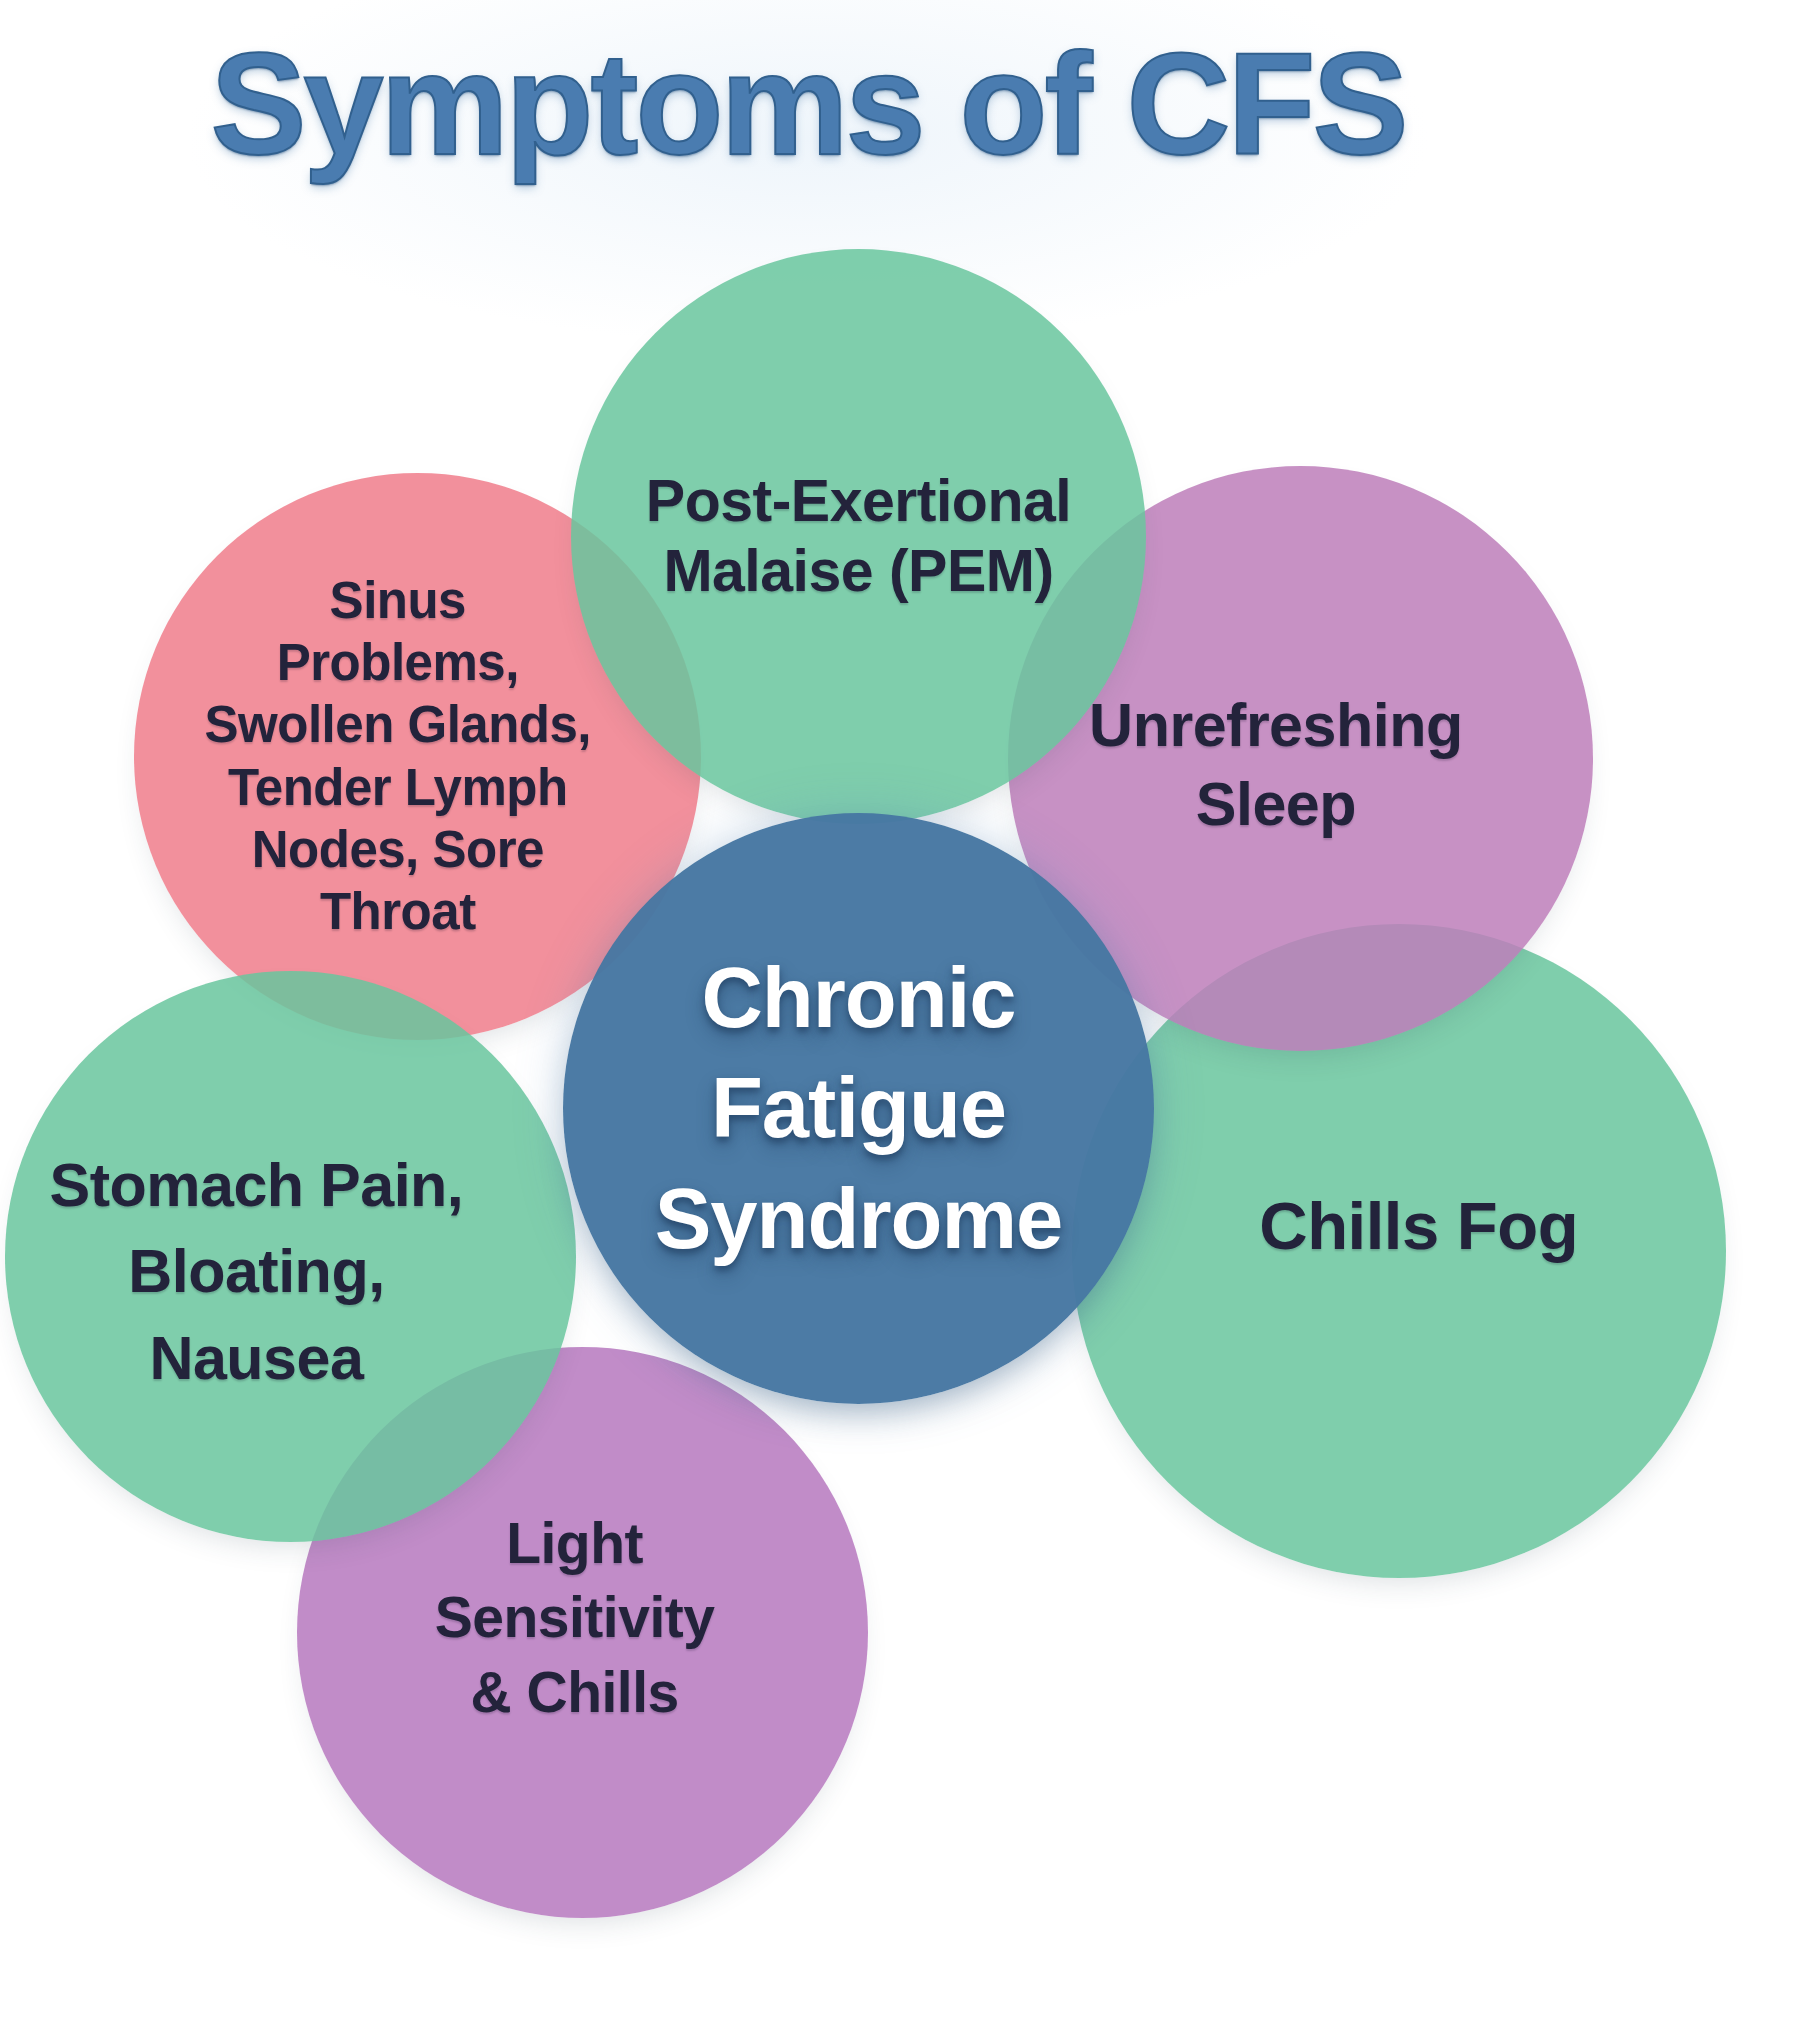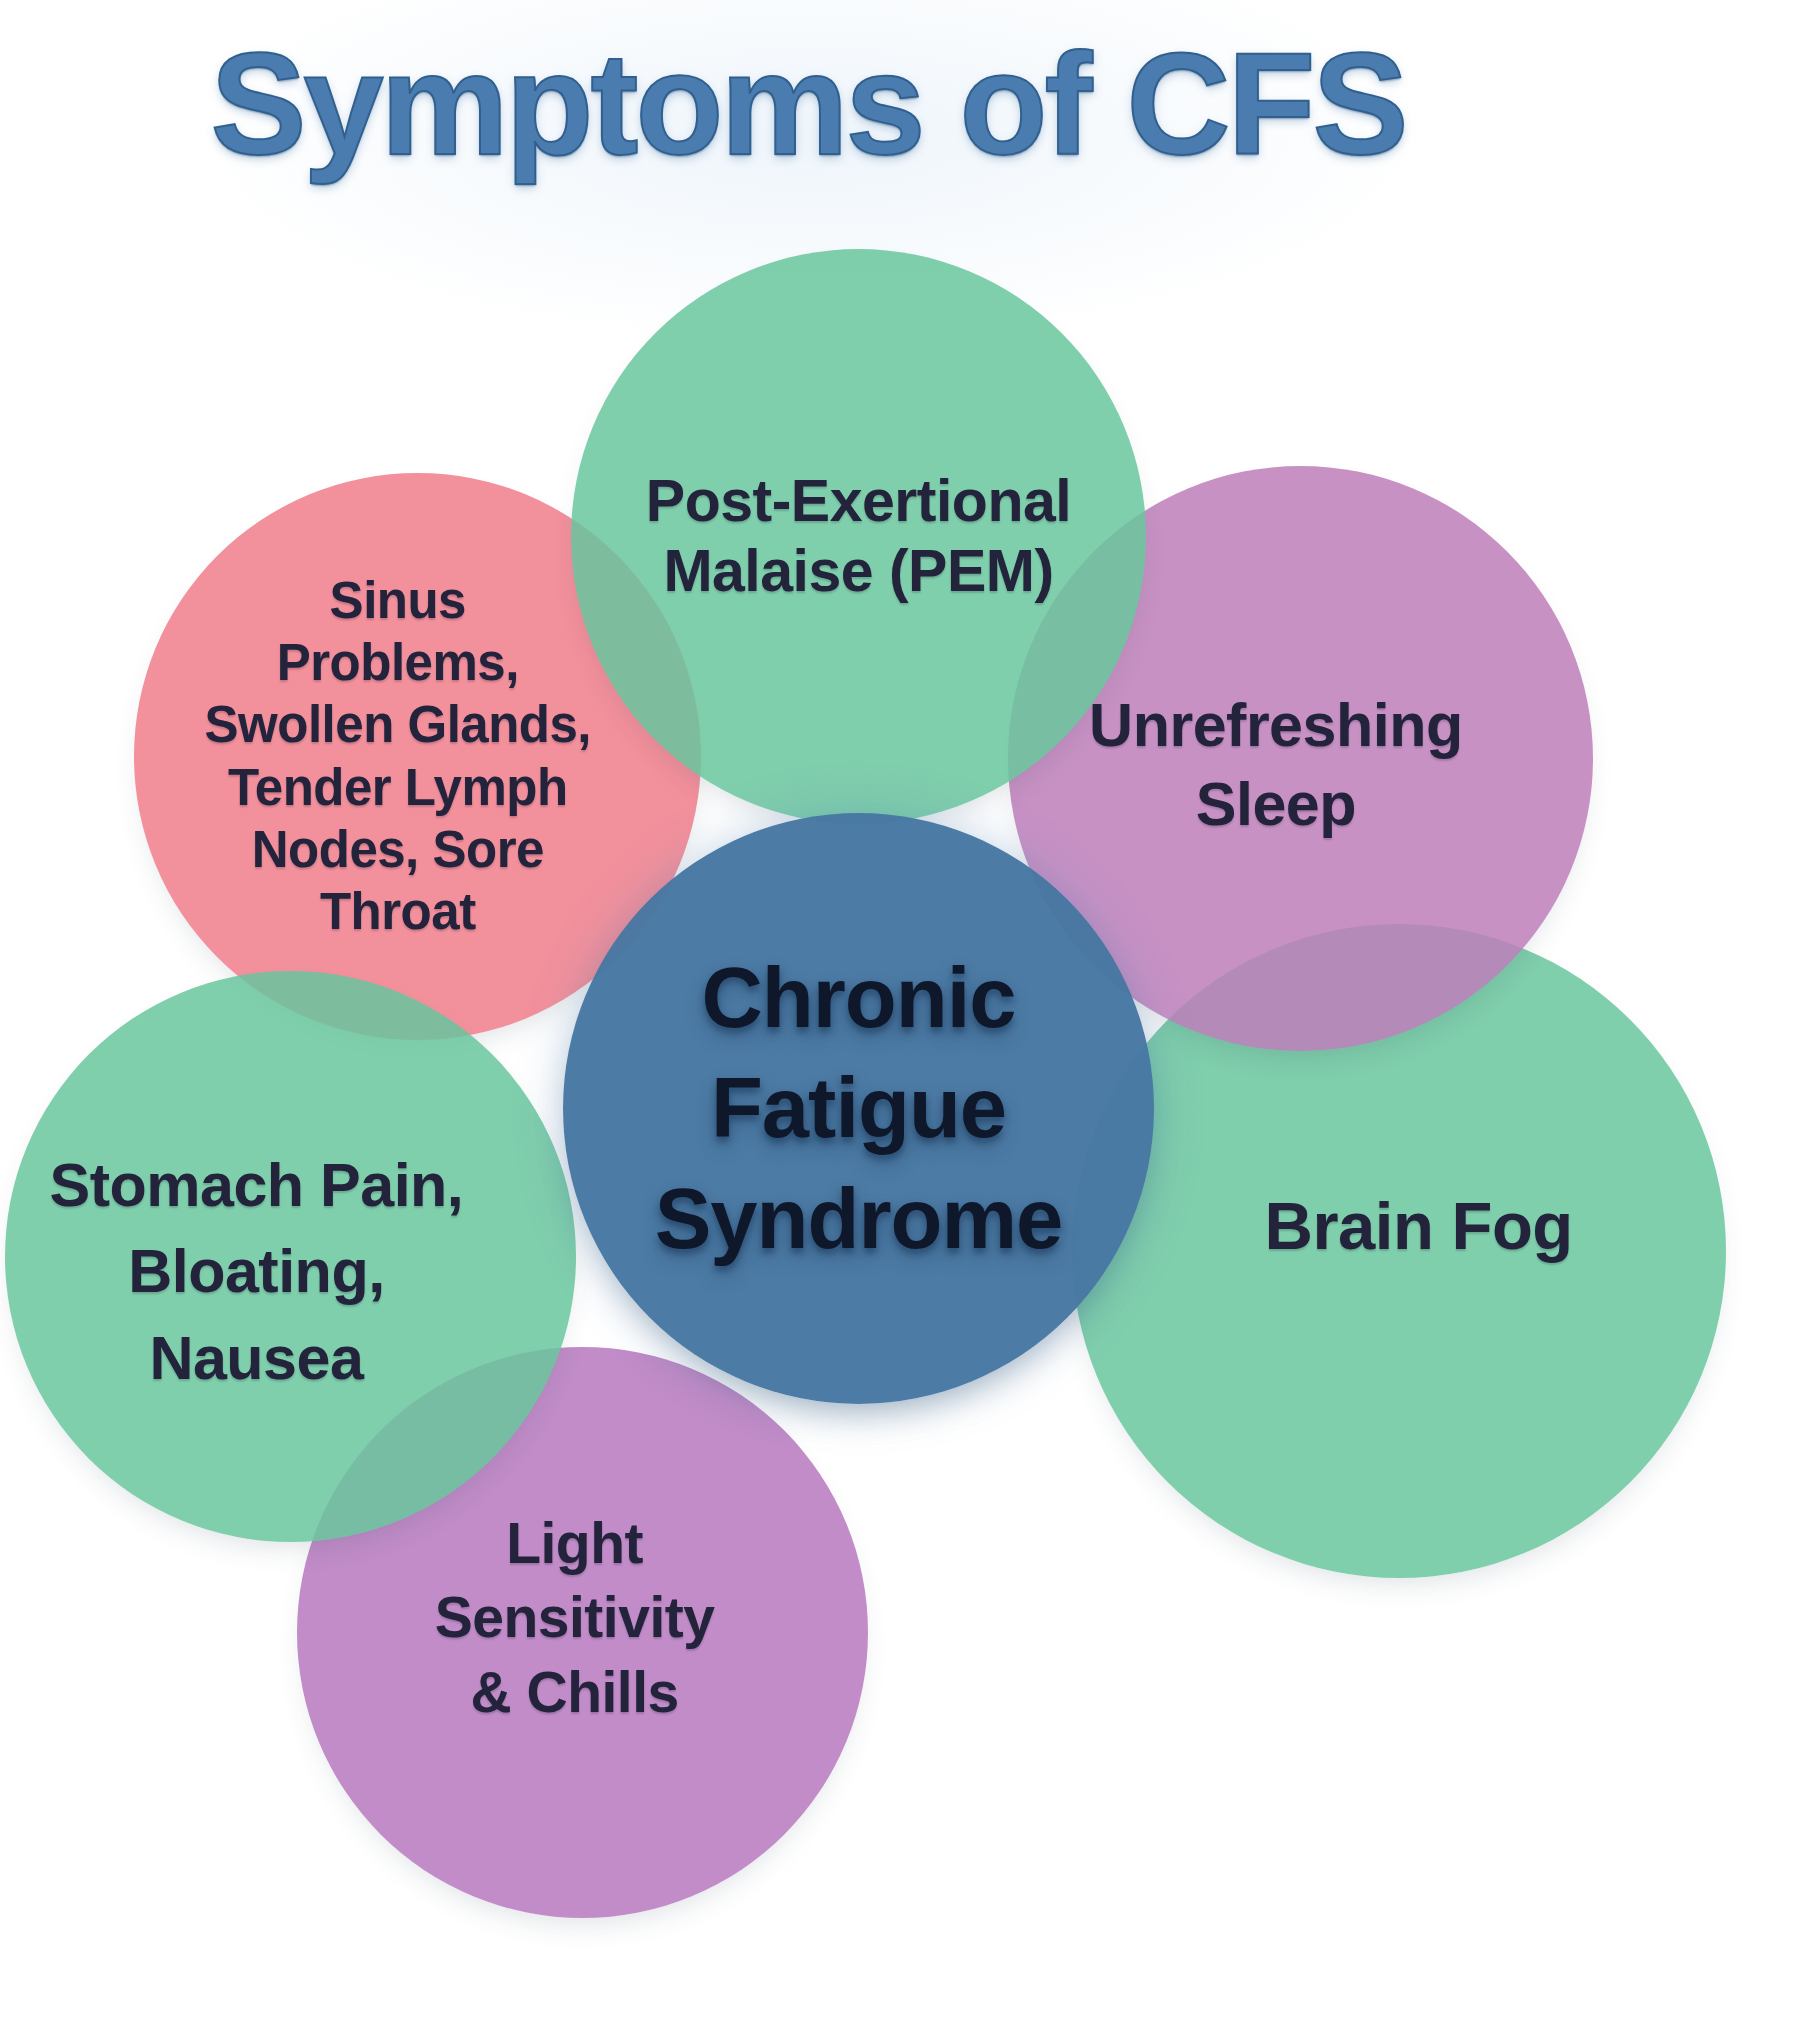--- a/index.html
+++ b/index.html
@@ -45,21 +45,21 @@
     white-space: pre-line;
     font-weight: 700;
     color: #23233b;
     letter-spacing: -0.5px;
     text-shadow: 0 2px 2px rgba(0,0,30,0.18);
   }
   .center-circle {
     box-shadow: 0 0 49px rgba(90,140,190,0.30), 0 15.8px 33px -9.9px rgba(30,60,90,0.35);
   }
   .center-circle .label {
-    color: #0f172a;
+    color: #ffffff;
     letter-spacing: -1px;
     text-shadow: 0 4.9px 7.9px rgba(18,42,74,0.50),
                  0 9.9px 19.7px rgba(18,42,74,0.28);
   }
 </style>
 </head>
 <body>
 
 <div class="canvas">
 
@@ -81,21 +81,21 @@
   </div>
 
 
   <div class="circle symptom" style="left: 4.9px; top: 971px; width: 571px; height: 571px; background: rgba(105, 198, 158, 0.85);">
     <div class="label" style="font-size: 61px; line-height: 1.42; transform: translate(-34px, 14.8px);">Stomach Pain,
 Bloating,
 Nausea</div>
   </div>
 
   <div class="circle symptom" style="left: 1072px; top: 924px; width: 654px; height: 654px; background: rgba(105, 198, 158, 0.85);">
-    <div class="label" style="font-size: 67px; line-height: 1.2; transform: translate(19.7px, -24.6px);">Brain Fog</div>
+    <div class="label" style="font-size: 67px; line-height: 1.2; transform: translate(19.7px, -24.6px);">Chills Fog</div>
   </div>
 
   <div class="circle symptom" style="left: 1008px; top: 466px; width: 585px; height: 585px; background: rgba(189, 126, 186, 0.85);">
     <div class="label" style="font-size: 61px; line-height: 1.28; transform: translate(-24.6px, 0px); margin-top: 12px;">Unrefreshing
 Sleep</div>
   </div>
 
   <div class="circle symptom" style="left: 571px; top: 249px; width: 575px; height: 575px; background: rgba(105, 198, 158, 0.85);">
     <div class="label" style="font-size: 59px; line-height: 1.18; transform: translate(0px, 0px);">Post-Exertional
 Malaise (PEM)</div>

